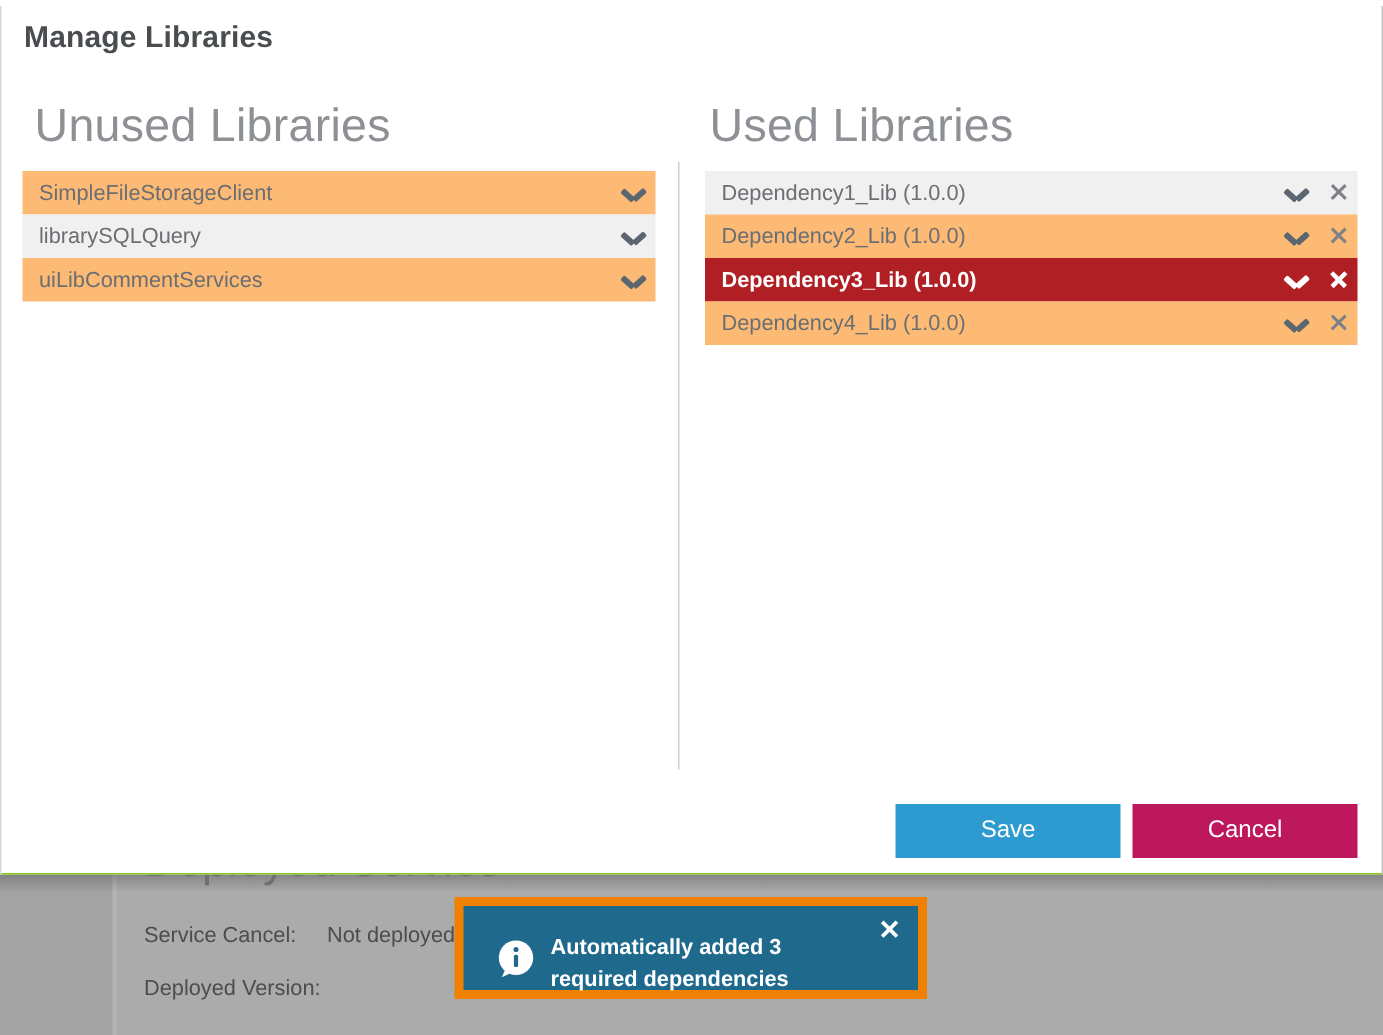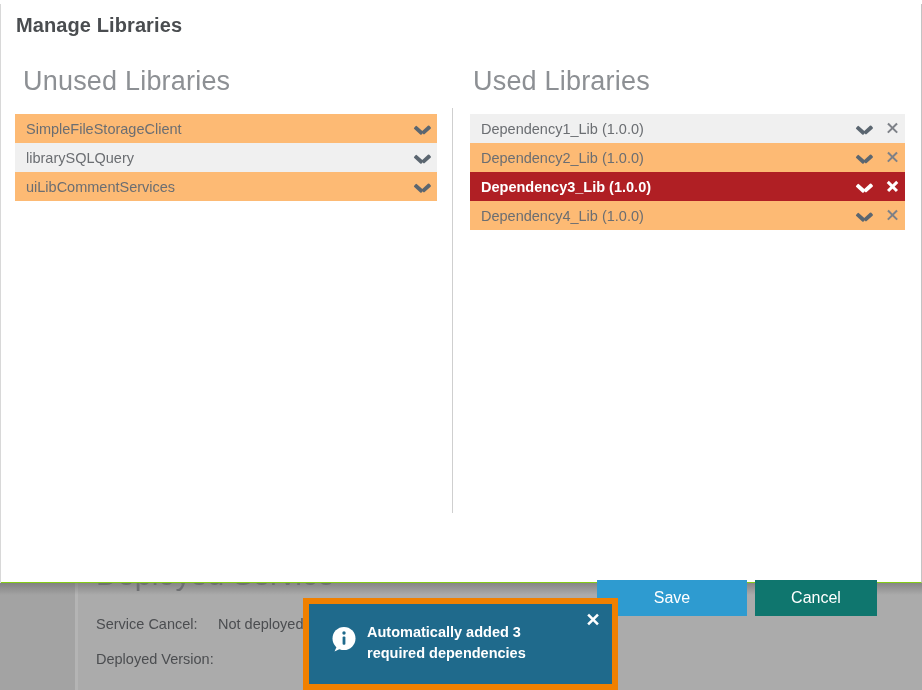--- a/index.html
+++ b/index.html
@@ -104,21 +104,21 @@
     background: #cfcfcf;
   }
 
   .panel { position: absolute; top: 0; }
   .panel-unused { left: 0;  width: 452px; }
   .panel-used   { left: 453px; width: 469px; }
 
   .panel-heading {
     position: absolute;
     top: 62px;
-    font-size: 27px;
+    font-size: 31px;
     font-weight: 300;
     color: #8d9094;
     letter-spacing: 0.2px;
     white-space: nowrap;
   }
   .panel-unused .panel-heading { left: 23px; }
   .panel-used   .panel-heading { left: 20px; }
 
   .list {
     position: absolute;
@@ -211,32 +211,31 @@
   .btn {
     position: absolute;
     top: 532px;
     height: 36px;
     border: 0;
     color: #ffffff;
     font-size: 16px;
     font-family: "Liberation Sans", sans-serif;
     cursor: pointer;
     padding: 0;
-    margin-top: 44px;
   }
   .btn-save   { left: 597px; width: 150px; background: #2e9bd0; }
-  .btn-cancel { left: 755px; width: 122px; background: #0f766e; }
+  .btn-cancel { left: 755px; width: 150px; background: #be185d; }
 
   
   .toast {
     position: absolute;
     left: 303px;
     top: 598px;
     width: 315px;
-    height: 92px;
+    height: 68px;
     background: #f08000;
     padding: 6px;
     box-sizing: border-box;
   }
   .toast-inner {
     position: relative;
     width: 100%;
     height: 100%;
     background: #1f6a8c;
     box-sizing: border-box;

